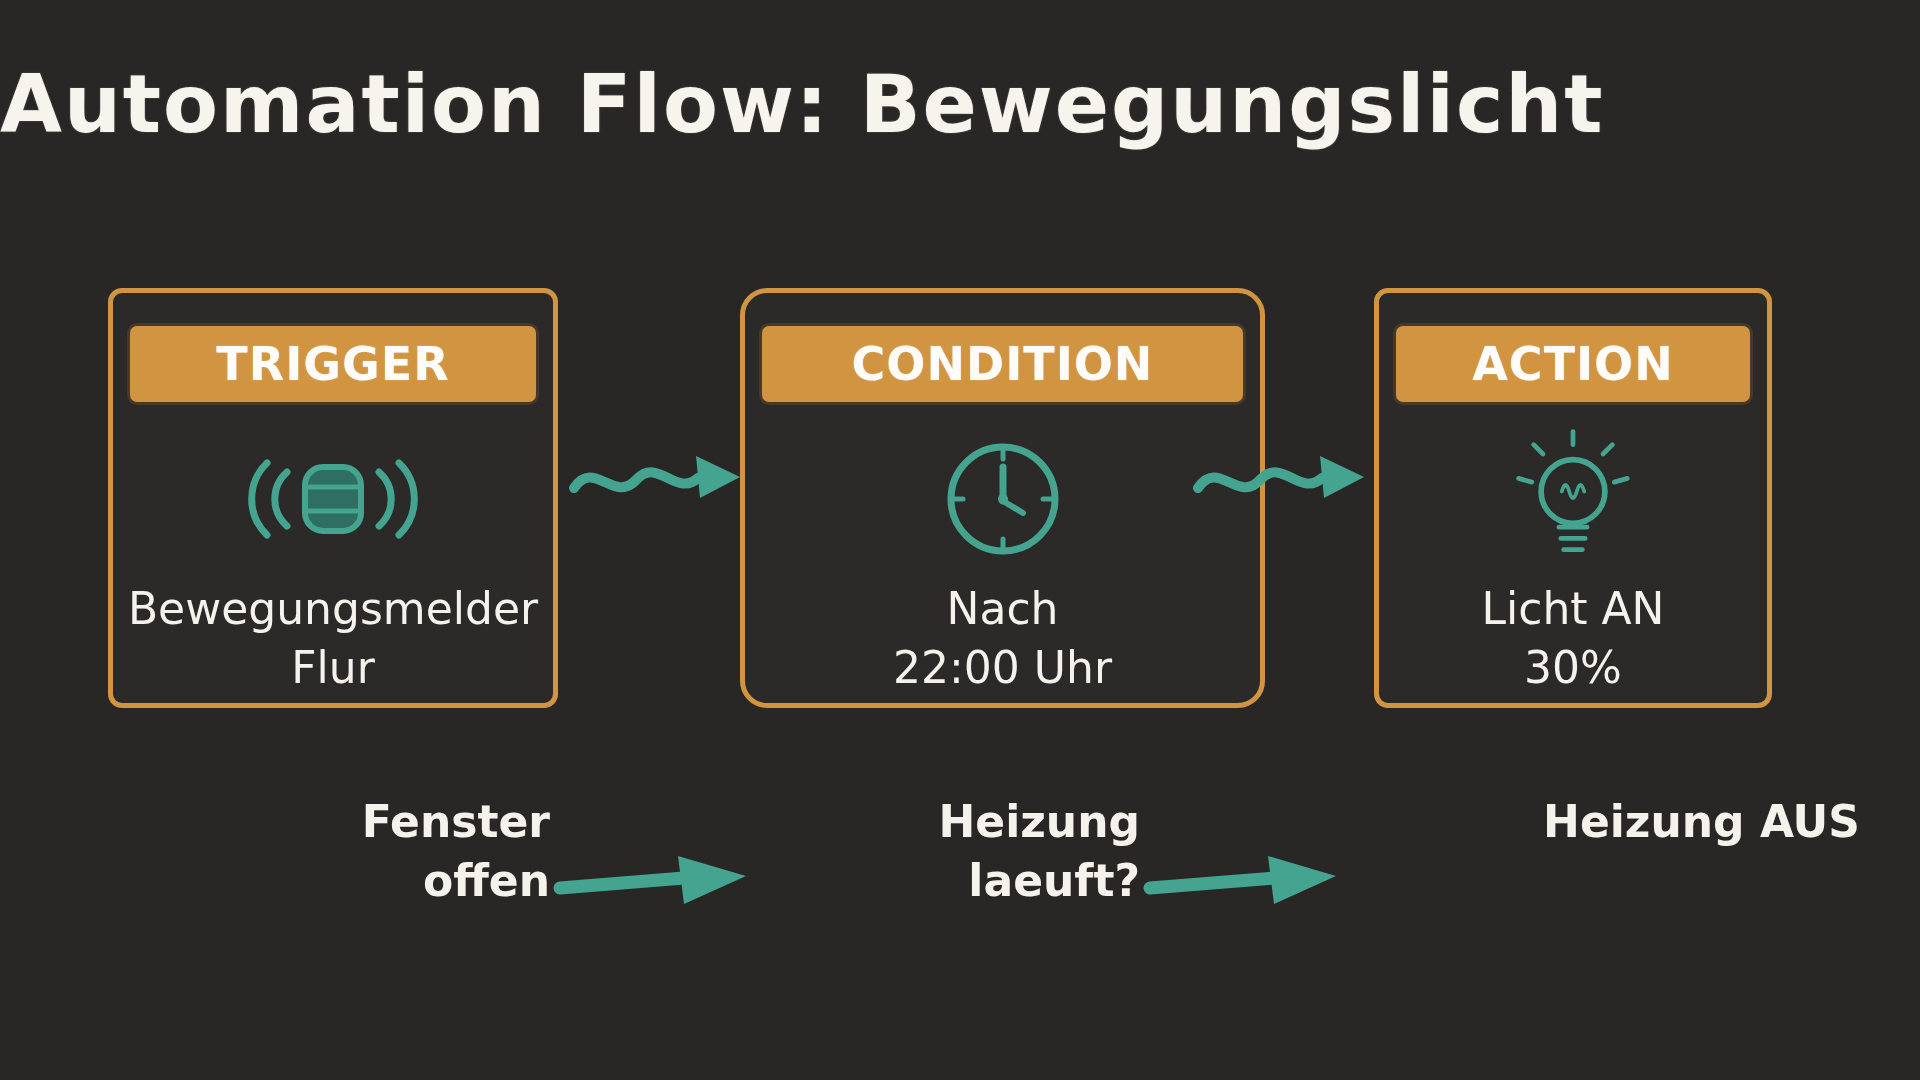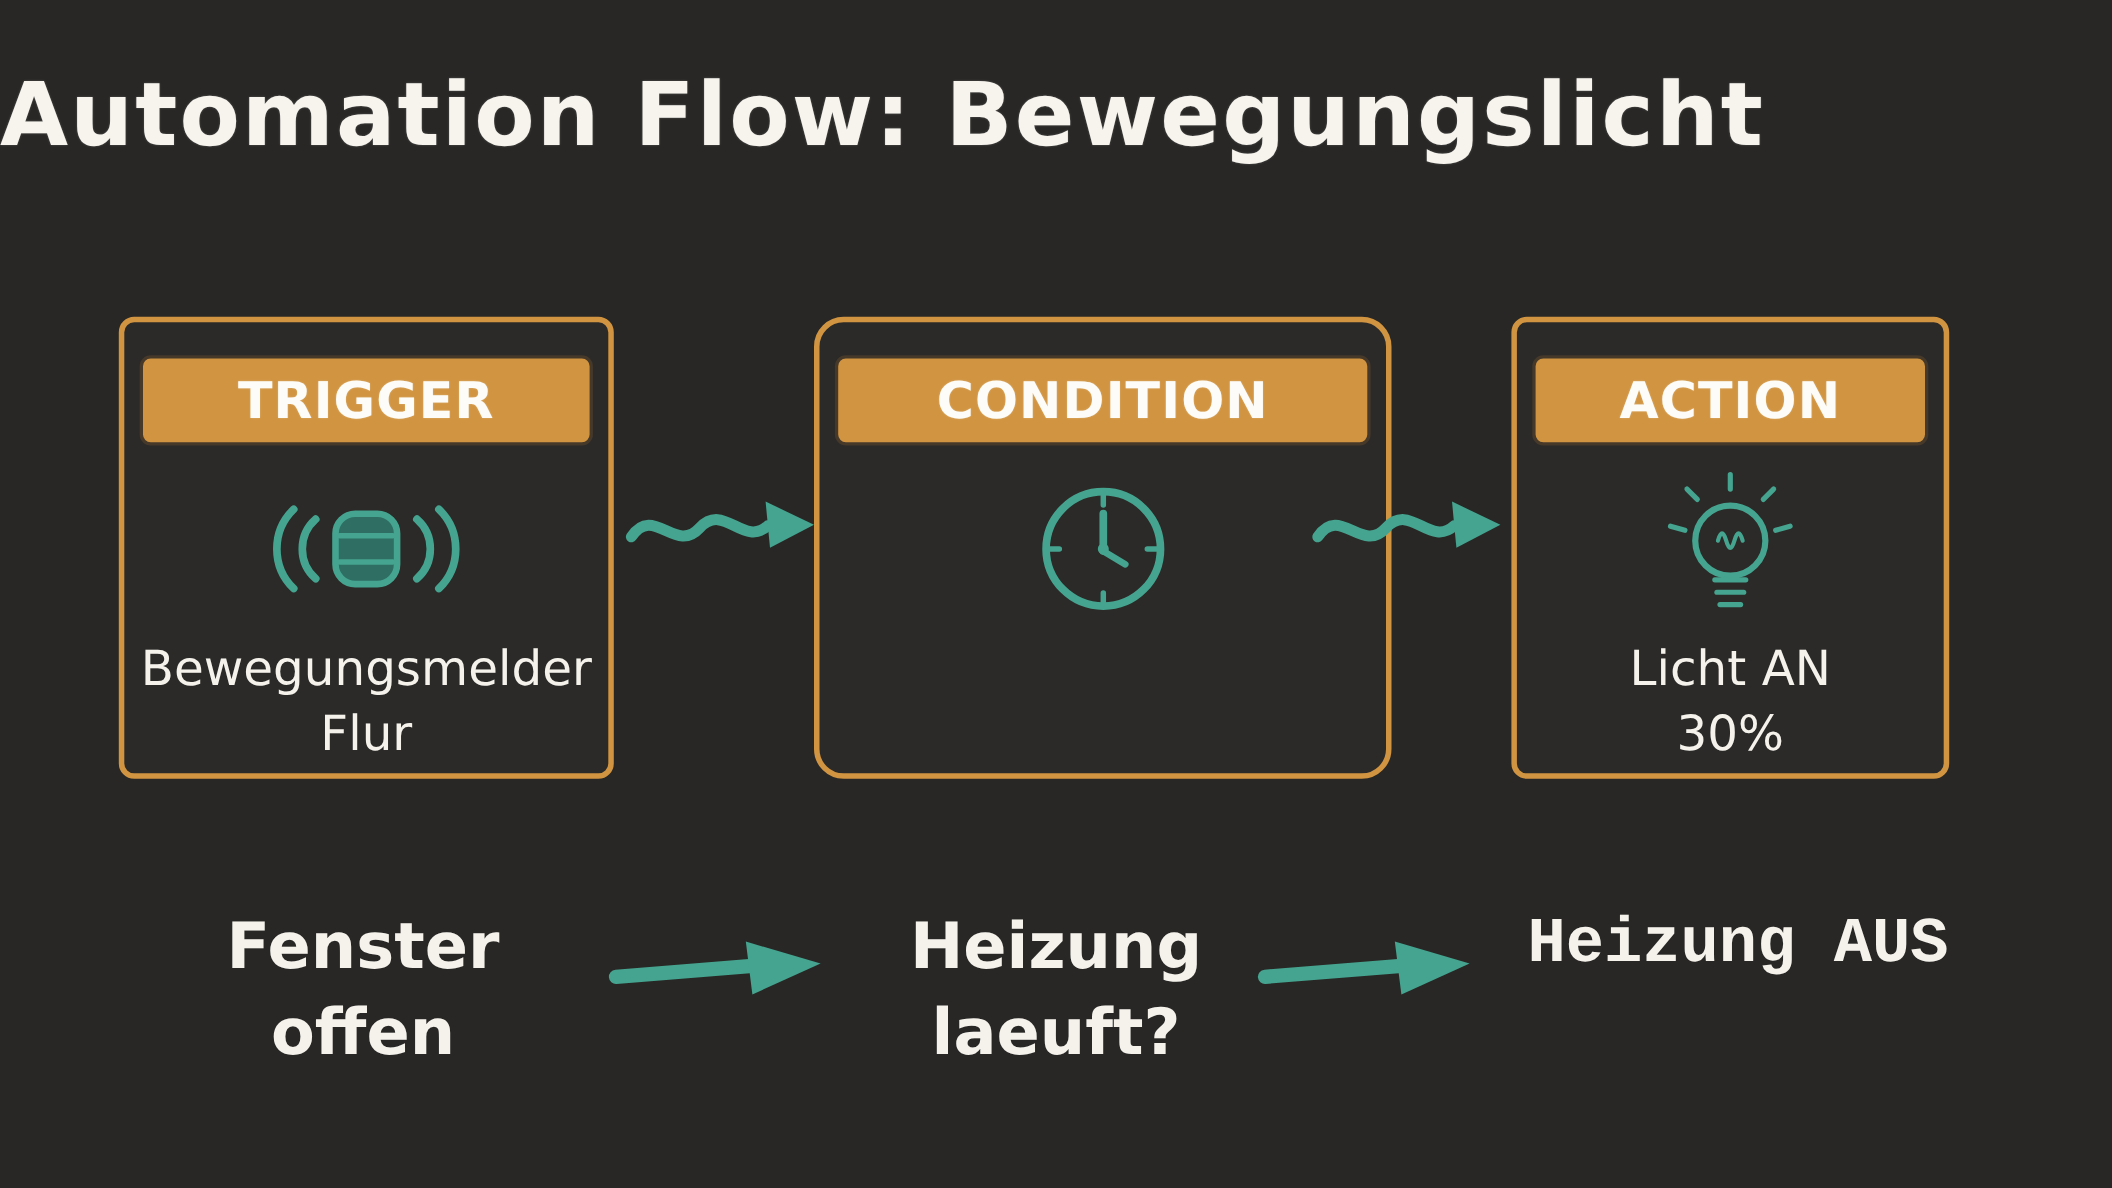--- a/index.html
+++ b/index.html
@@ -70,30 +70,30 @@
   .flow-arrow {
     position: absolute;
     top: 430px;
     width: 180px;
     height: 96px;
   }
   .flow-arrow-1 { left: 566px; }
   .flow-arrow-2 { left: 1190px; }
   .sec-item {
     position: absolute;
-    top: 821px;
-    text-align: center;
-    font-size: 58px;
+    top: 792px;
+    text-align: right;
+    font-size: 44px;
     font-weight: bold;
     line-height: 1.35;
     color: #f5f2ec;
   }
   .sec-1 { left: 110px;  width: 440px; }
   .sec-2 { left: 780px;  width: 360px; }
-  .sec-3 { left: 1300px; width: 560px; font-family: Liberation Mono, monospace; }
+  .sec-3 { left: 1300px; width: 560px; }
   .sec-arrow {
     position: absolute;
     top: 846px;
     width: 200px;
     height: 72px;
   }
   .sec-arrow-1 { left: 552px; }
   .sec-arrow-2 { left: 1142px; }
   .teal-stroke { stroke: #45a48f; fill: none; stroke-linecap: round; stroke-linejoin: round; }
   .teal-fill { fill: #45a48f; stroke: none; }
@@ -135,20 +135,24 @@
     <svg width="130" height="130" viewBox="-65 -65 130 130">
       <circle class="teal-stroke" stroke-width="7" cx="0" cy="0" r="52"></circle>
       <line class="teal-stroke" stroke-width="5" x1="0" y1="-50" x2="0" y2="-40"></line>
       <line class="teal-stroke" stroke-width="5" x1="0" y1="50" x2="0" y2="40"></line>
       <line class="teal-stroke" stroke-width="5" x1="-50" y1="0" x2="-40" y2="0"></line>
       <line class="teal-stroke" stroke-width="5" x1="50" y1="0" x2="40" y2="0"></line>
       <line class="teal-stroke" stroke-width="7" x1="0" y1="2" x2="0" y2="-32"></line>
       <line class="teal-stroke" stroke-width="6" x1="0" y1="2" x2="20" y2="14"></line>
       <circle class="teal-fill" cx="0" cy="0" r="5"></circle>
     </svg>
+  </div>
+  <div class="node-label">
+    <div>Nach</div>
+    <div>22:00 Uhr</div>
   </div>
 </div>
 
 <div class="flow-arrow flow-arrow-2">
   <svg width="180" height="96" viewBox="0 0 180 96">
     <path class="teal-stroke" stroke-width="10" d="M8,58 C 28,28 48,74 70,50 C 92,26 110,68 132,48"></path>
     <polygon class="teal-fill" points="130,26 174,47 134,68"></polygon>
   </svg>
 </div>
 

